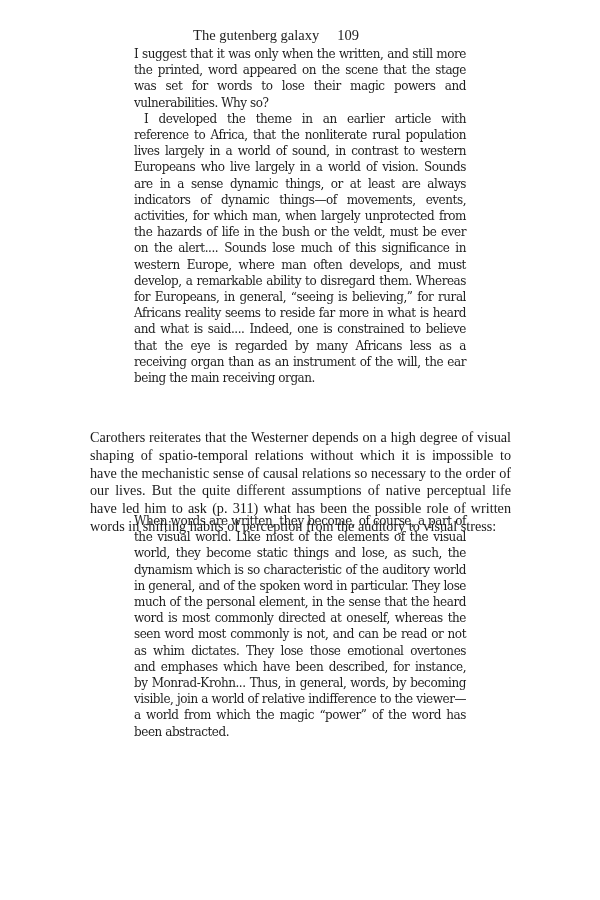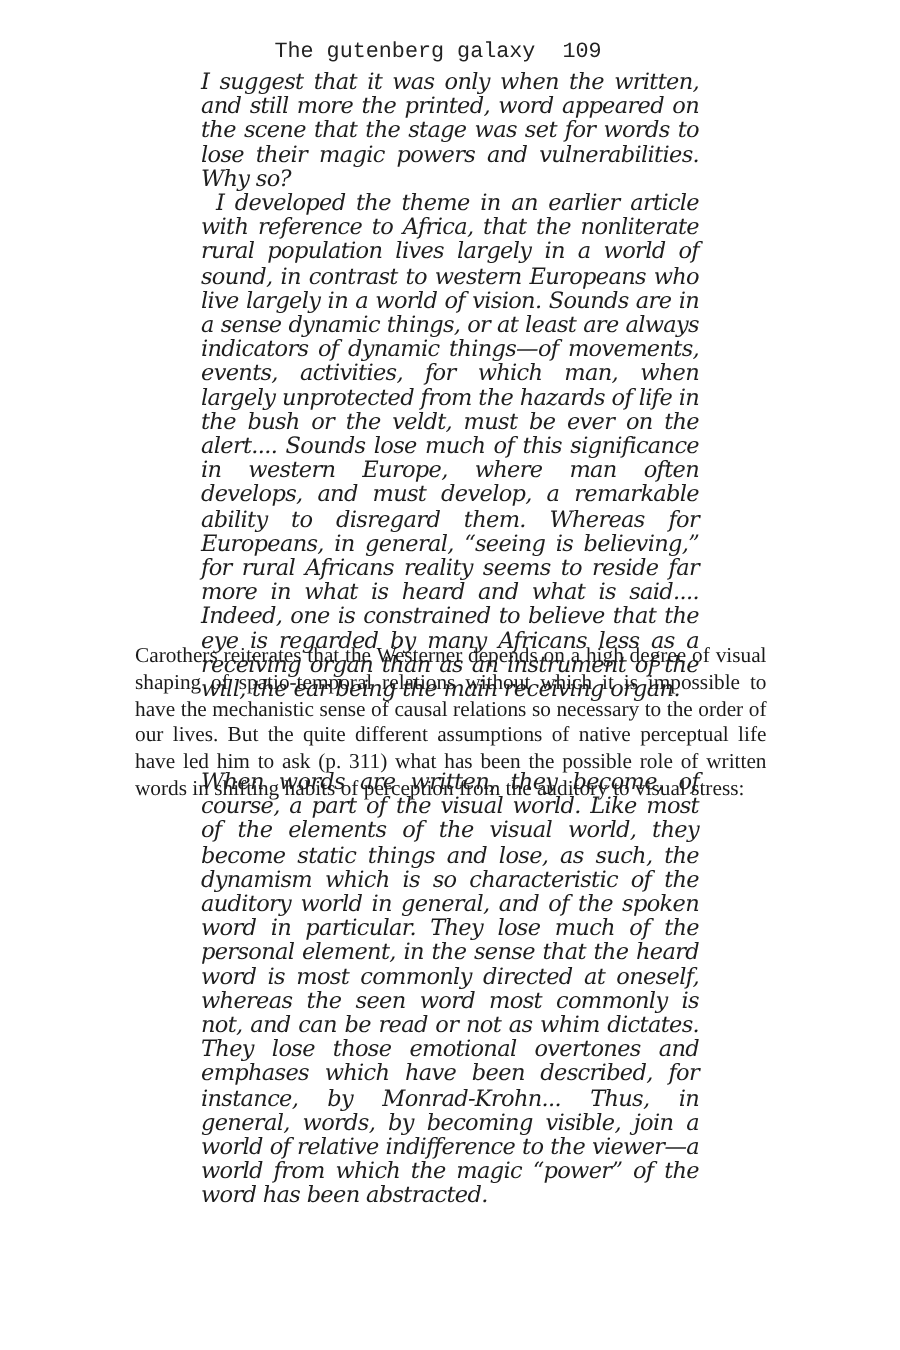--- a/index.html
+++ b/index.html
@@ -1,25 +1,25 @@
 <!DOCTYPE html>
 <html><head>
 <meta charset="utf-8">
 <style>
   html, body { margin: 0; padding: 0; background: #ffffff; }
   body { width: 600px; height: 900px; position: relative; overflow: hidden; color: #1a1a1a; }
   .header {
-    position: absolute; top: 27px; left: 16px; width: 552px; text-align: center;
-    font-family: Liberation Mono, monospace; font-size: 14.5px; color: #222;
+    position: absolute; top: 27px; left: 0; width: 552px; text-align: center;
+    font-family: Liberation Serif, serif; font-size: 14.5px; color: #222;
   }
   .header .num { margin-left: 18px; }
   .block-quote {
     position: absolute; left: 134px; width: 332px;
-    font-family: "DejaVu Serif", serif; font-style: italic;
-    font-size: 15px; line-height: 16.2px; letter-spacing: -0.45px;
+    font-family: "DejaVu Serif", serif; 
+    font-size: 12px; line-height: 16.2px; letter-spacing: -0.45px;
     text-align: justify; color: #1e1e1e;
   }
   .block-quote p { margin: 0; }
   .block-quote p.indent { text-indent: 10px; }
   .bq1 { top: 46px; }
   .bq2 { top: 513px; }
   .body-para {
     position: absolute; left: 90px; top: 429px; width: 421px;
     font-family: "Liberation Serif", serif; font-size: 14.2px; line-height: 17.8px;
     text-align: justify; color: #1a1a1a; margin: 0;

